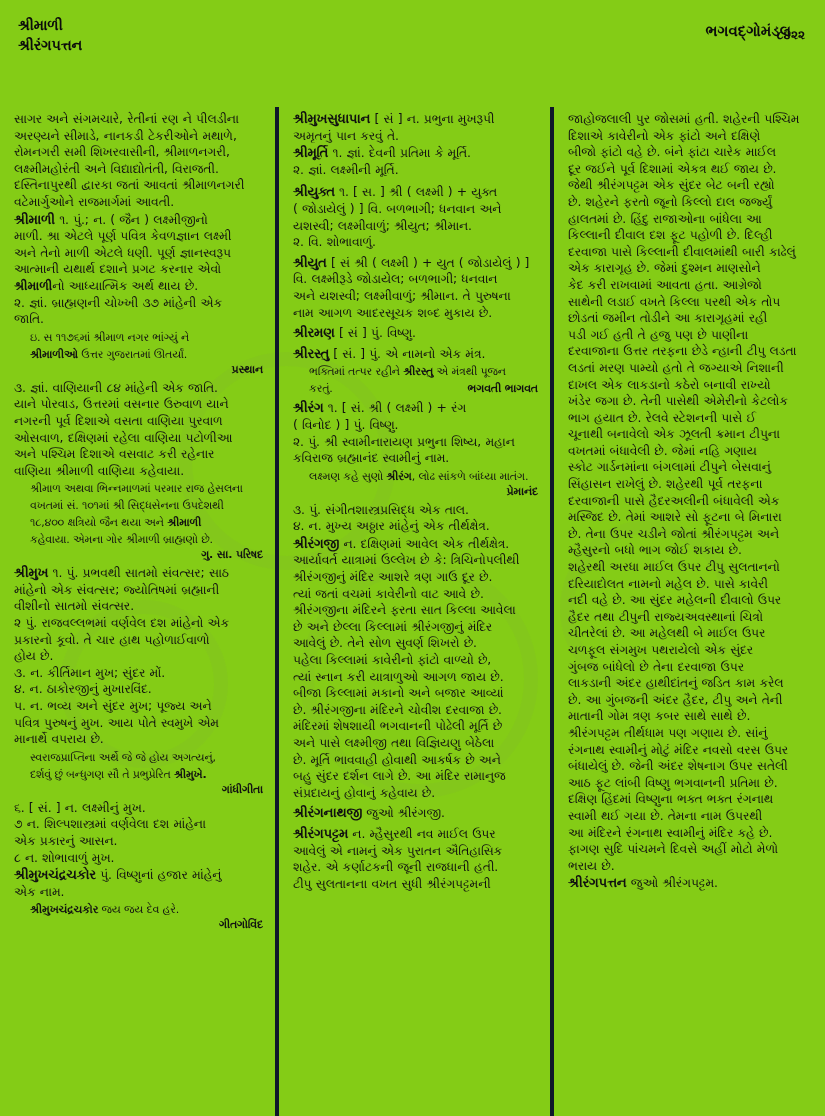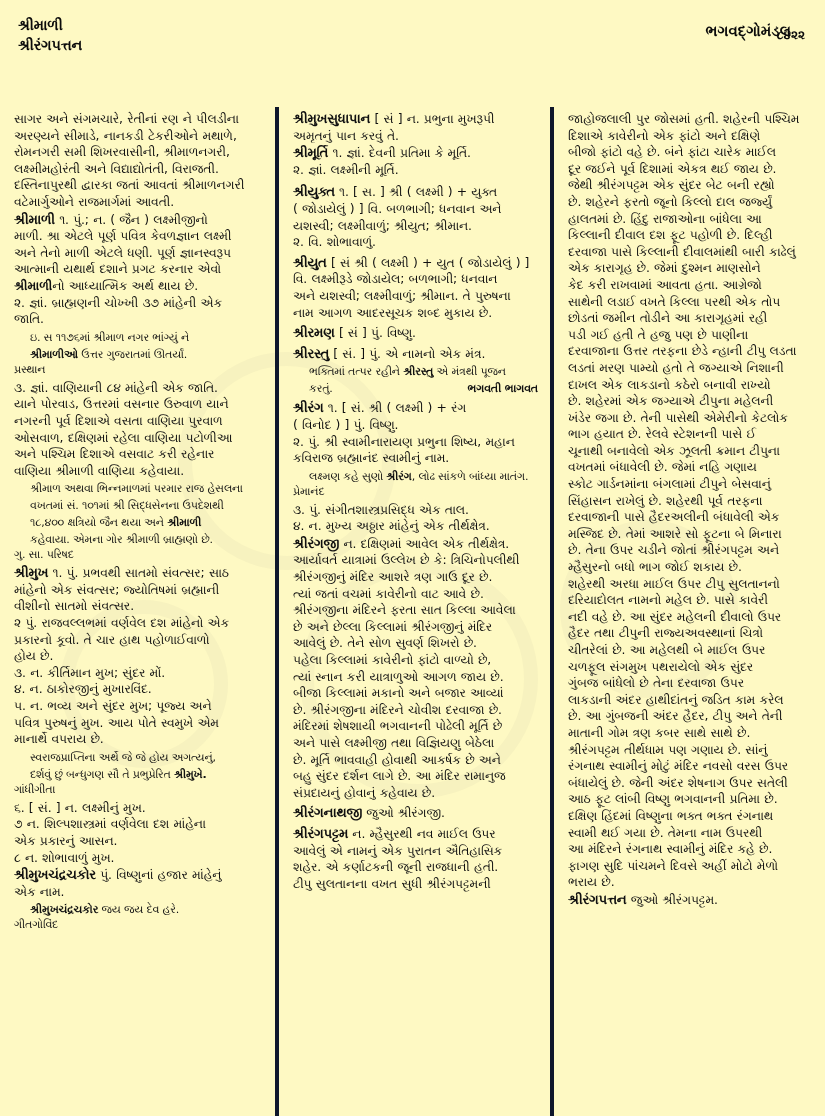--- a/index.html
+++ b/index.html
@@ -8,21 +8,21 @@
     padding: 0;
     background: #ffffff;
   }
   body {
     font-family: "Liberation Serif", "DejaVu Serif", serif;
   }
   #page {
     position: relative;
     width: 825px;
     height: 1116px;
-    background: #fef9c3;
+    background: #84cc16;
     overflow: hidden;
     box-sizing: border-box;
   }
   
   .watermark {
     position: absolute;
     pointer-events: none;
     border-radius: 50%;
     border: 14px solid rgba(120,120,120,0.055);
     z-index: 0;
@@ -123,23 +123,24 @@
     padding-left: 16px;
     text-align: justify;
     letter-spacing: -0.2px;
   }
   .quote .bold { font-weight: bold; }
   .attrib {
     font-family: "DejaVu Sans", sans-serif;
     font-size: 11.1px;
     line-height: 15px;
     color: #111;
-    text-align: left;
+    text-align: right;
     margin: 0 0 3px 0;
     letter-spacing: -0.2px;
+    font-weight: bold;
   }
   .gap { height: 5px; }
   .gap-s { height: 3px; }
 </style>
 </head>
 <body>
 
 <div id="page">
 
   <div class="watermark wm1"></div>
@@ -329,21 +330,20 @@
         <p class="ln">કિલ્લાની દીવાલ દશ ફૂટ પહોળી છે. દિલ્હી</p>
         <p class="ln">દરવાજા પાસે કિલ્લાની દીવાલમાંથી બારી કાઢેલું</p>
         <p class="ln">એક કારાગૃહ છે. જેમાં દુશ્મન માણસોને</p>
         <p class="ln">કેદ કરી રાખવામાં આવતા હતા. આગ્રેજો</p>
         <p class="ln">સાથેની લડાઈ વખતે કિલ્લા પરથી એક તોપ</p>
         <p class="ln">છોડતાં જમીન તોડીને આ કારાગૃહમાં રહી</p>
         <p class="ln">પડી ગઈ હતી તે હજુ પણ છે પાણીના</p>
         <p class="ln">દરવાજાના ઉત્તર તરફના છેડે ન્હાની ટીપુ લડતા</p>
         <p class="ln">લડતાં મરણ પામ્યો હતો તે જગ્યાએ નિશાની</p>
         <p class="ln">દાખલ એક લાકડાનો કઠેરો બનાવી રાખ્યો</p>
-        <p class="ln">છે. શહેરમાં એક જગ્યાએ ટીપુના મહેલની</p>
         <p class="ln">ખંડેર જગા છે. તેની પાસેથી એમેરીનો કેટલોક</p>
         <p class="ln">ભાગ હયાત છે. રેલવે સ્ટેશનની પાસે ઈ</p>
         <p class="ln">ચૂનાથી બનાવેલો એક ઝૂલતી ક્રમાન ટીપુના</p>
         <p class="ln">વખતમાં બંધાવેલી છે. જેમાં નહિ ગણાય</p>
         <p class="ln">સ્કોટ ગાર્ડનમાંના બંગલામાં ટીપુને બેસવાનું</p>
         <p class="ln">સિંહાસન રાખેલું છે. શહેરથી પૂર્વ તરફના</p>
         <p class="ln">દરવાજાની પાસે હૈદરઅલીની બંધાવેલી એક</p>
         <p class="ln">મસ્જિદ છે. તેમાં આશરે સો ફૂટના બે મિનારા</p>
         <p class="ln">છે. તેના ઉપર ચડીને જોતાં શ્રીરંગપટ્ટમ અને</p>
         <p class="ln">મ્હૈસુરનો બધો ભાગ જોઈ શકાય છે.</p>

